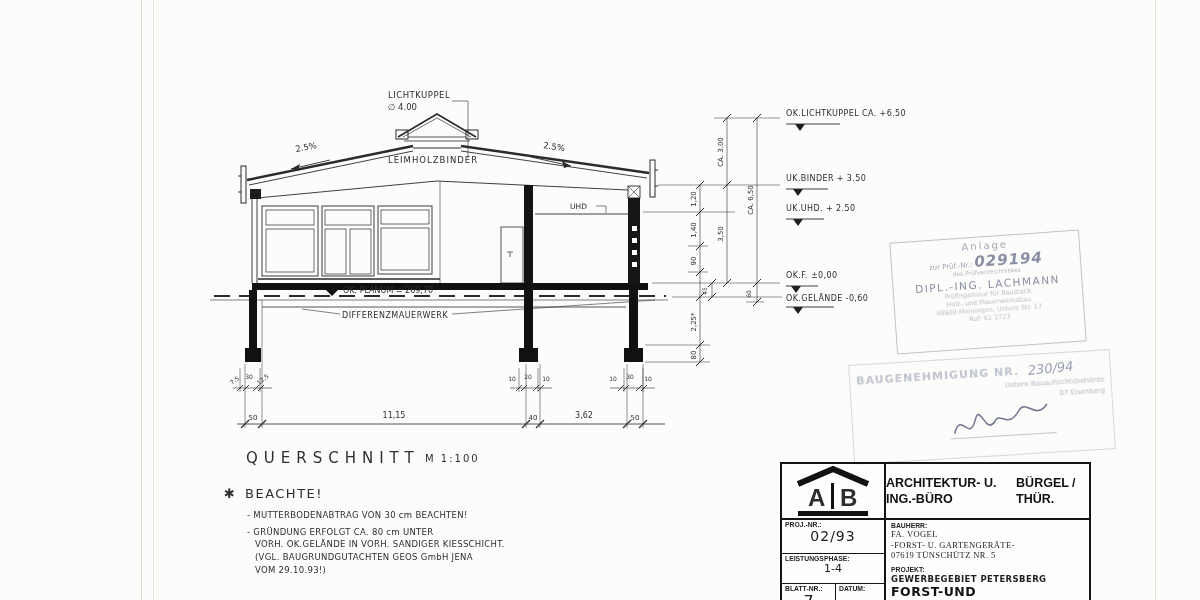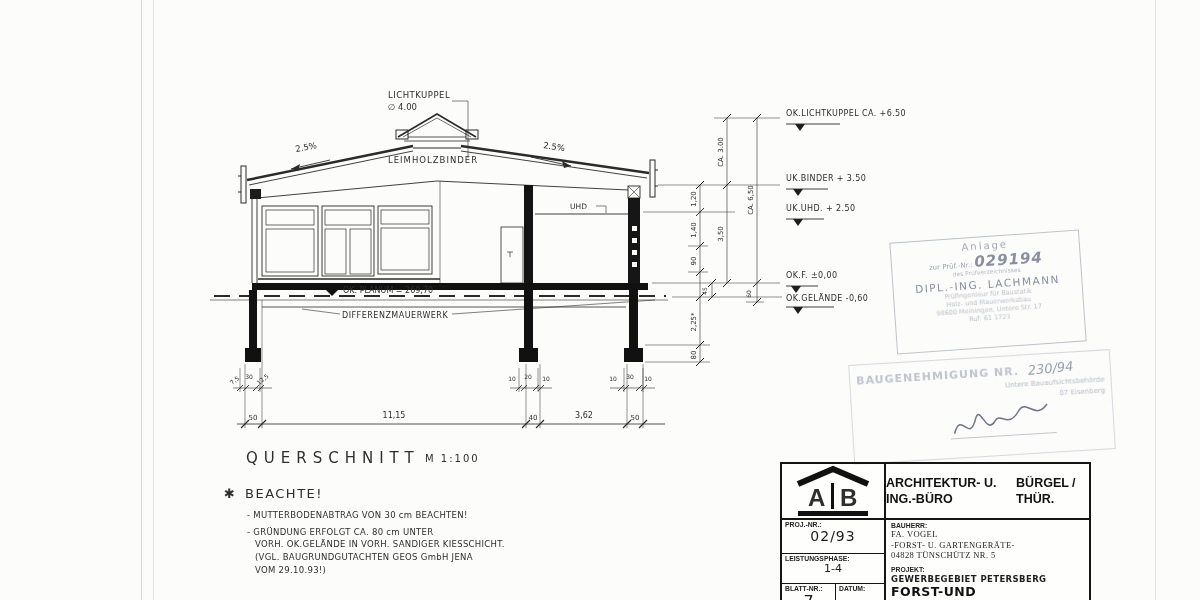--- a/index.html
+++ b/index.html
@@ -284,21 +284,21 @@
           </div>
           <div class="datum">
             <div class="lbl">DATUM:</div>
           </div>
         </div>
       </div>
       <div class="rightcol">
         <div class="lbl">BAUHERR:</div>
         <div class="hand">FA. VOGEL</div>
         <div class="hand">-FORST- U. GARTENGERÄTE-</div>
-        <div class="hand">04828 TÜNSCHÜTZ NR. 5</div>
+        <div class="hand">07619 TÜNSCHÜTZ NR. 5</div>
         <div class="lbl" style="margin-top:5px;">PROJEKT:</div>
         <div class="projekt1">GEWERBEGEBIET PETERSBERG</div>
         <div class="projekt2">FORST-UND GARTENCENTER</div>
       </div>
     </div>
   </div>
 
 </div>
 
 </body></html>

